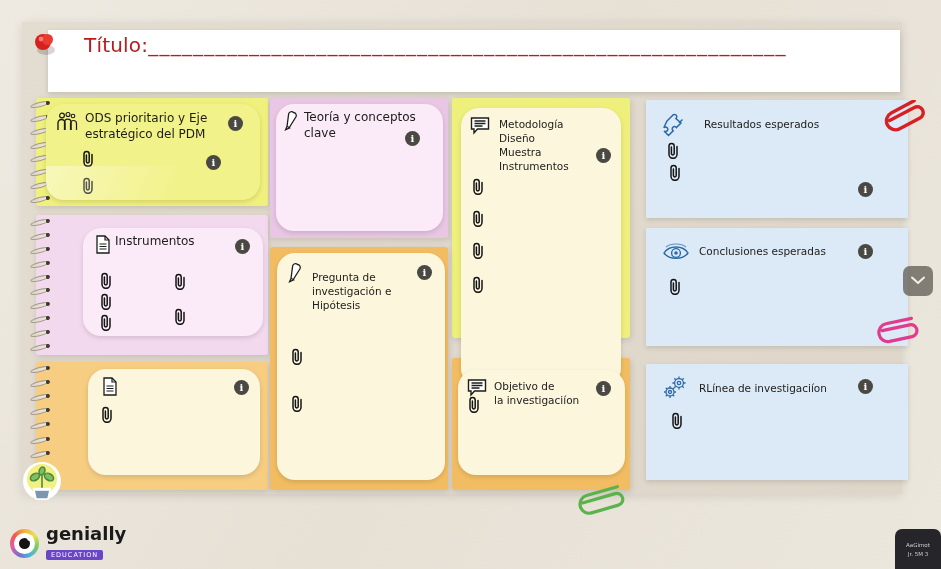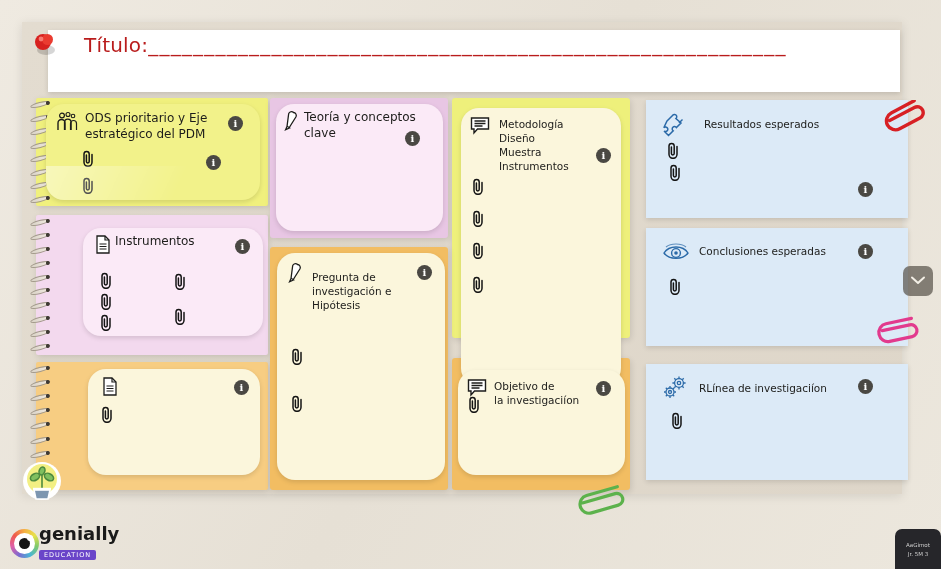--- a/index.html
+++ b/index.html
@@ -172,21 +172,21 @@
     white-space: nowrap;
   }
 
   
   .deco { position: absolute; }
 
   
   .genially {
     position: absolute;
     left: 10px; top: 525px;
-    display: flex; align-items: center; 
+    display: flex; align-items: center; gap: 7px;
   }
   .gen-mark {
     width: 29px; height: 29px; border-radius: 50%;
     background: conic-gradient(#f4b042, #e8e24a, #7fc96a, #49b6d6, #7b6bd0, #e060a8, #ef5a4d, #f4b042);
     display: flex; align-items: center; justify-content: center;
   }
   .gen-mark-inner {
     width: 21px; height: 21px; border-radius: 50%;
     background: #ffffff;
     display: flex; align-items: center; justify-content: center;

